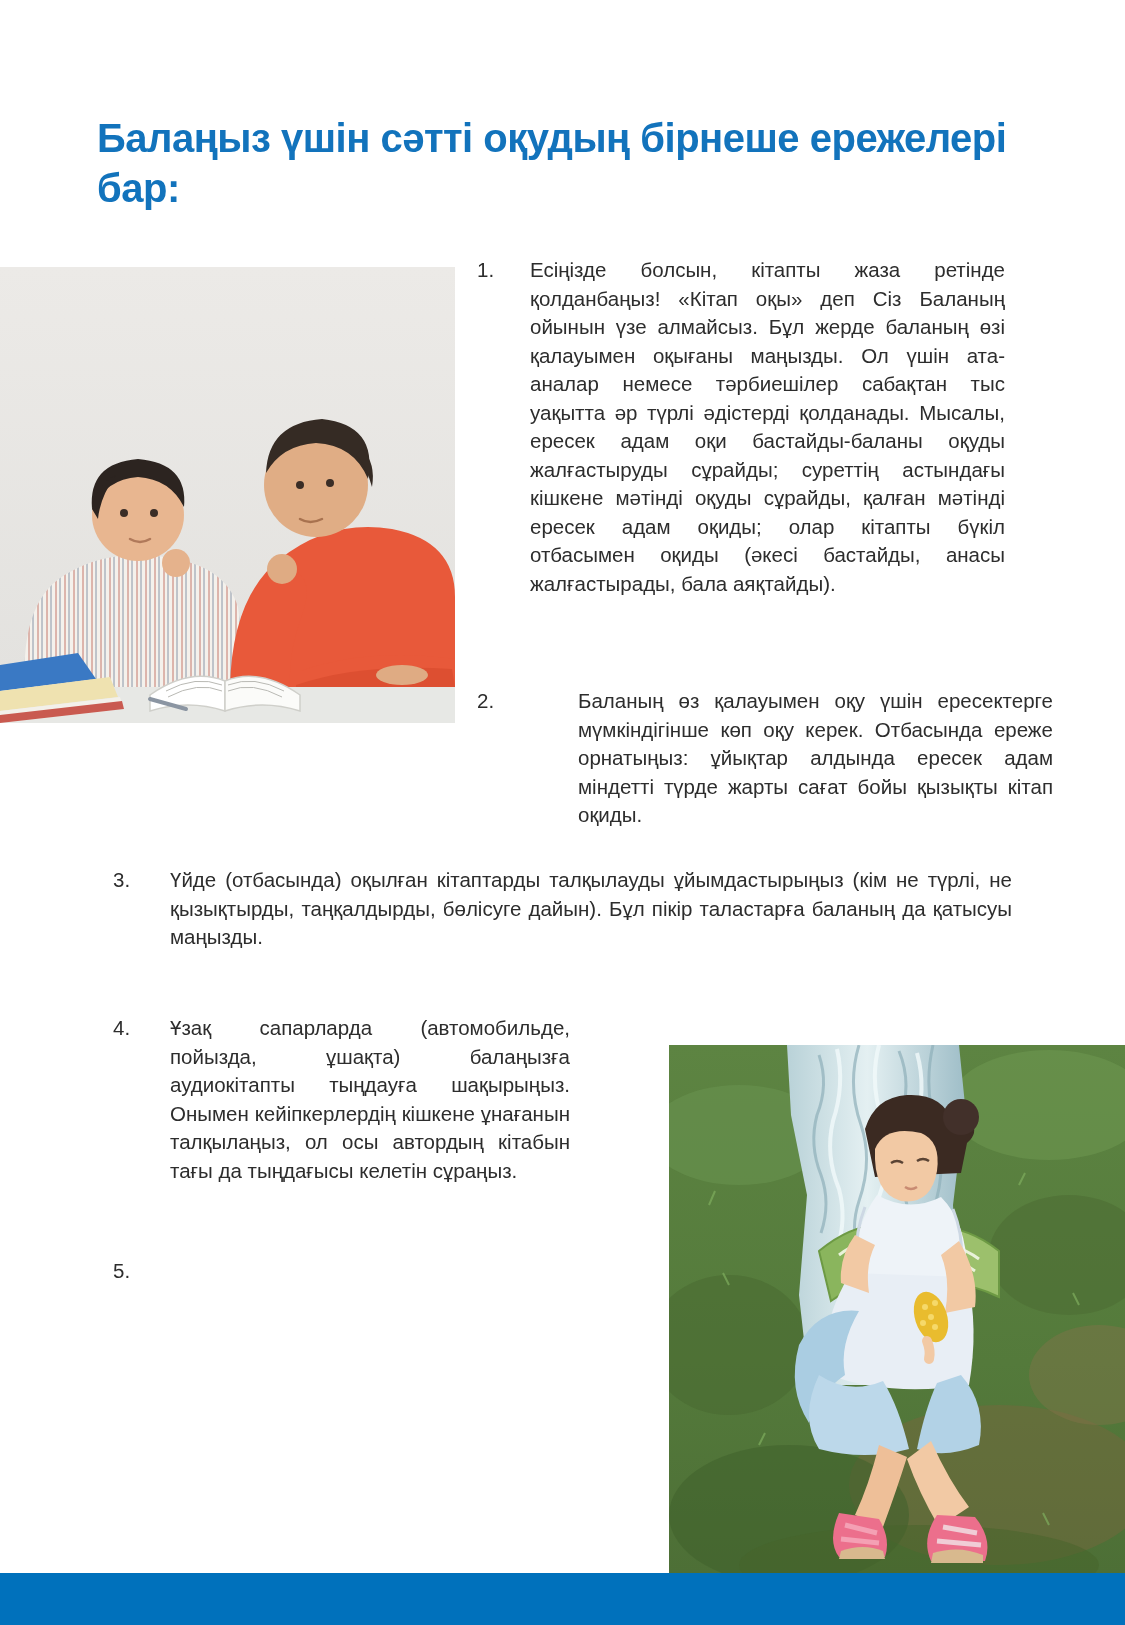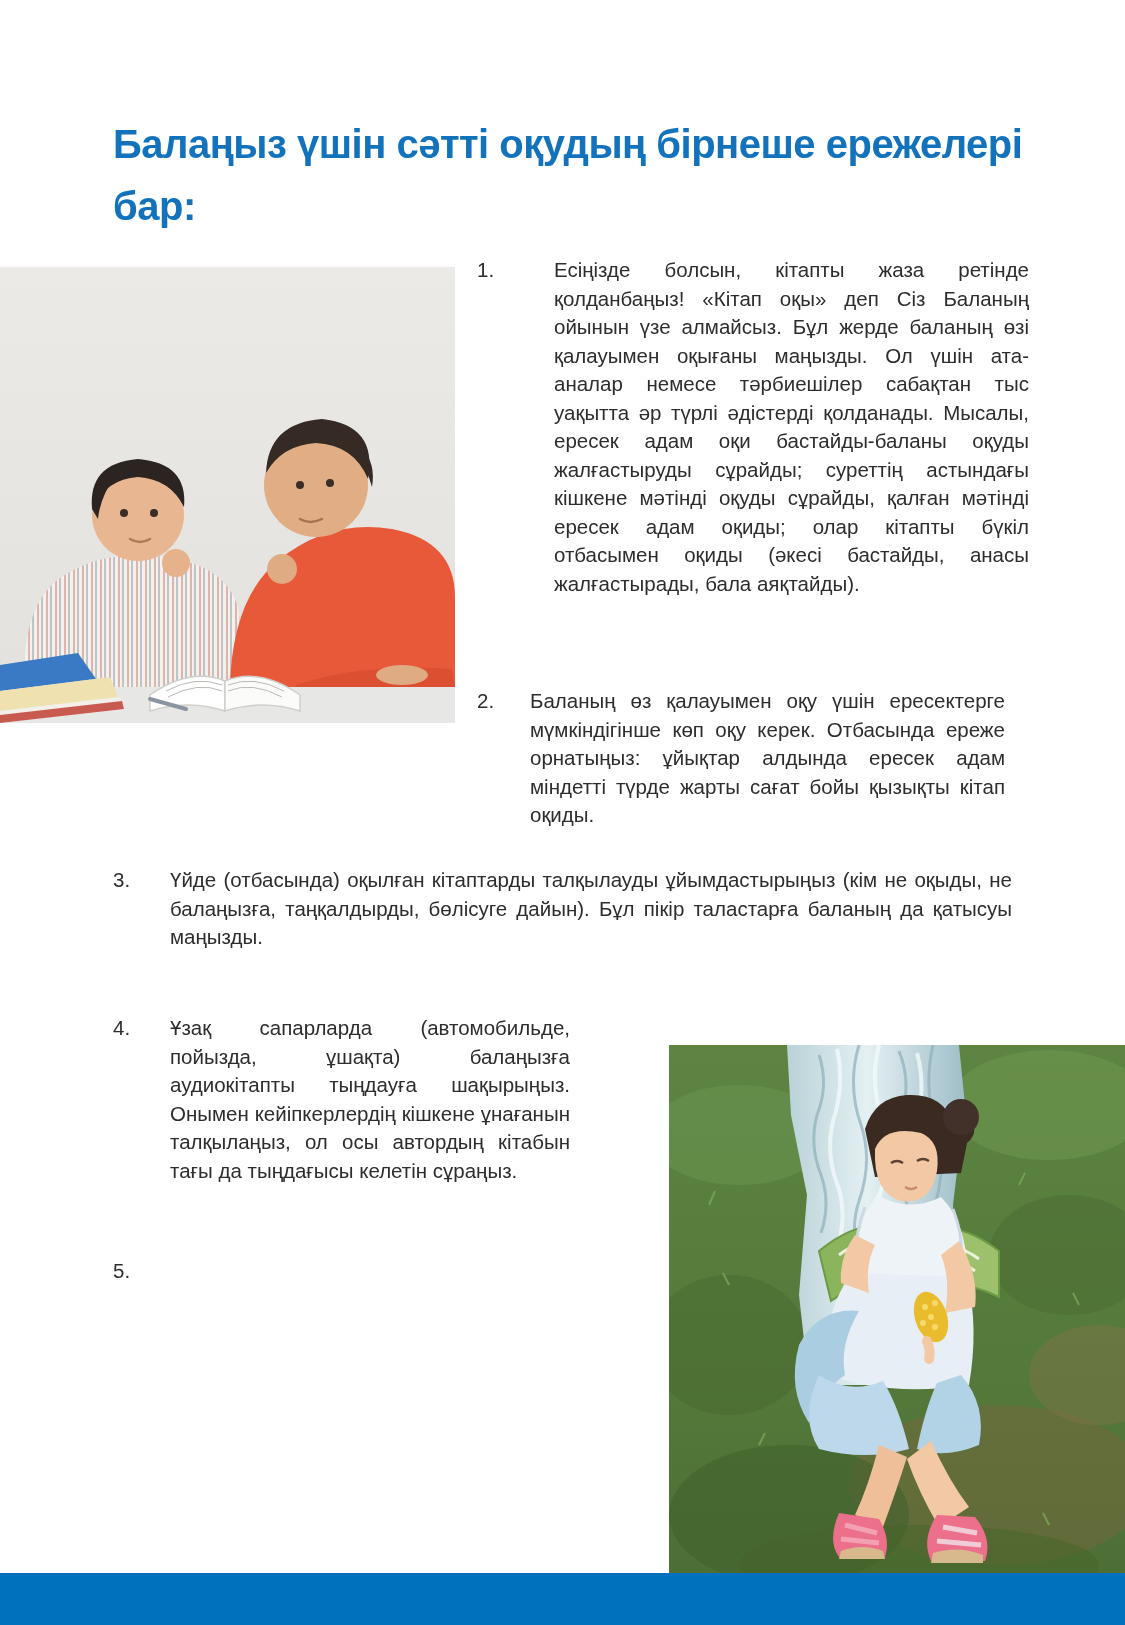--- a/index.html
+++ b/index.html
@@ -3,36 +3,36 @@
 <meta charset="utf-8">
 <style>
   html,body{margin:0;padding:0;}
   body{
     width:1125px;height:1625px;position:relative;background:#ffffff;
     font-family:"Liberation Sans","DejaVu Sans",sans-serif;
     -webkit-font-smoothing:antialiased;
   }
   .page{position:absolute;inset:0;overflow:hidden;}
   .page-title{
-    position:absolute;left:113px;top:86px;width:915px;
-    font-size:40px;font-weight:bold;line-height:62px;
+    position:absolute;left:97px;top:86px;width:915px;
+    font-size:40px;font-weight:bold;line-height:50px;
     color:#1273BC;letter-spacing:-0.5px;
   }
   .photo{position:absolute;overflow:hidden;}
   #photo-father-son{left:0;top:267px;width:455px;height:456px;}
   #photo-girl-tree{left:669px;top:1045px;width:456px;height:528px;}
   .photo svg{display:block;width:100%;height:100%;}
   .list-item{
     position:absolute;display:flex;align-items:flex-start;
     color:#2d2d2d;font-size:20.5px;line-height:28.5px;
   }
   .item-number{flex:0 0 auto;text-align:left;}
   .item-text{text-align:justify;}
-  #item-1{left:477px;top:256px;} #item-1 .item-number{width:53px;} #item-1 .item-text{width:475px;margin-left:24px;}
-  #item-2{left:477px;top:687px;} #item-2 .item-number{width:53px;} #item-2 .item-text{width:475px;}
+  #item-1{left:477px;top:256px;} #item-1 .item-number{width:53px;} #item-1 .item-text{width:475px;}
+  #item-2{left:477px;top:687px;} #item-2 .item-number{width:53px;} #item-2 .item-text{width:475px;margin-left:48px;}
   #item-3{left:113px;top:866px;} #item-3 .item-number{width:57px;} #item-3 .item-text{width:842px;}
   #item-4{left:113px;top:1014px;} #item-4 .item-number{width:57px;} #item-4 .item-text{width:400px;}
   #item-5{left:113px;top:1257px;} #item-5 .item-number{width:57px;} #item-5 .item-text{width:400px;}
   .footer-bar{
     position:absolute;left:0;top:1573px;width:1125px;height:52px;background:#0071BC;
   }
 </style>
 </head>
 <body>
 
@@ -108,21 +108,21 @@
     <div class="item-text">Есіңізде болсын, кітапты жаза ретінде қолданбаңыз! «Кітап оқы» деп Сіз Баланың ойынын үзе алмайсыз. Бұл жерде баланың өзі қалауымен оқығаны маңызды. Ол үшін ата-аналар немесе тәрбиешілер сабақтан тыс уақытта әр түрлі әдістерді қолданады. Мысалы, ересек адам оқи бастайды-баланы оқуды жалғастыруды сұрайды; суреттің астындағы кішкене мәтінді оқуды сұрайды, қалған мәтінді ересек адам оқиды; олар кітапты бүкіл отбасымен оқиды (әкесі бастайды, анасы жалғастырады, бала аяқтайды).</div>
   </div>
 
   <div class="list-item" id="item-2" style="color: rgb(45, 45, 45);">
     <span class="item-number">2.</span>
     <div class="item-text">Баланың өз қалауымен оқу үшін ересектерге мүмкіндігінше көп оқу керек. Отбасында ереже орнатыңыз: ұйықтар алдында ересек адам міндетті түрде жарты сағат бойы қызықты кітап оқиды.</div>
   </div>
 
   <div class="list-item" id="item-3" style="color: rgb(45, 45, 45);">
     <span class="item-number">3.</span>
-    <div class="item-text">Үйде (отбасында) оқылған кітаптарды талқылауды ұйымдастырыңыз (кім не оқыды, не балаңызға, таңқалдырды, бөлісуге дайын). Бұл пікір таластарға баланың да қатысуы маңызды.</div>
+    <div class="item-text">Үйде (отбасында) оқылған кітаптарды талқылауды ұйымдастырыңыз (кім не түрлі, не қызықтырды, таңқалдырды, бөлісуге дайын). Бұл пікір таластарға баланың да қатысуы маңызды.</div>
   </div>
 
   <div class="list-item" id="item-4" style="color: rgb(45, 45, 45);">
     <span class="item-number">4.</span>
     <div class="item-text">Ұзақ сапарларда (автомобильде, пойызда, ұшақта) балаңызға аудиокітапты тыңдауға шақырыңыз. Онымен кейіпкерлердің кішкене ұнағанын талқылаңыз, ол осы автордың кітабын тағы да тыңдағысы келетін сұраңыз.</div>
   </div>
 
   <div class="list-item" id="item-5" style="color: rgb(45, 45, 45);">
     <span class="item-number">5.</span>
   </div>

